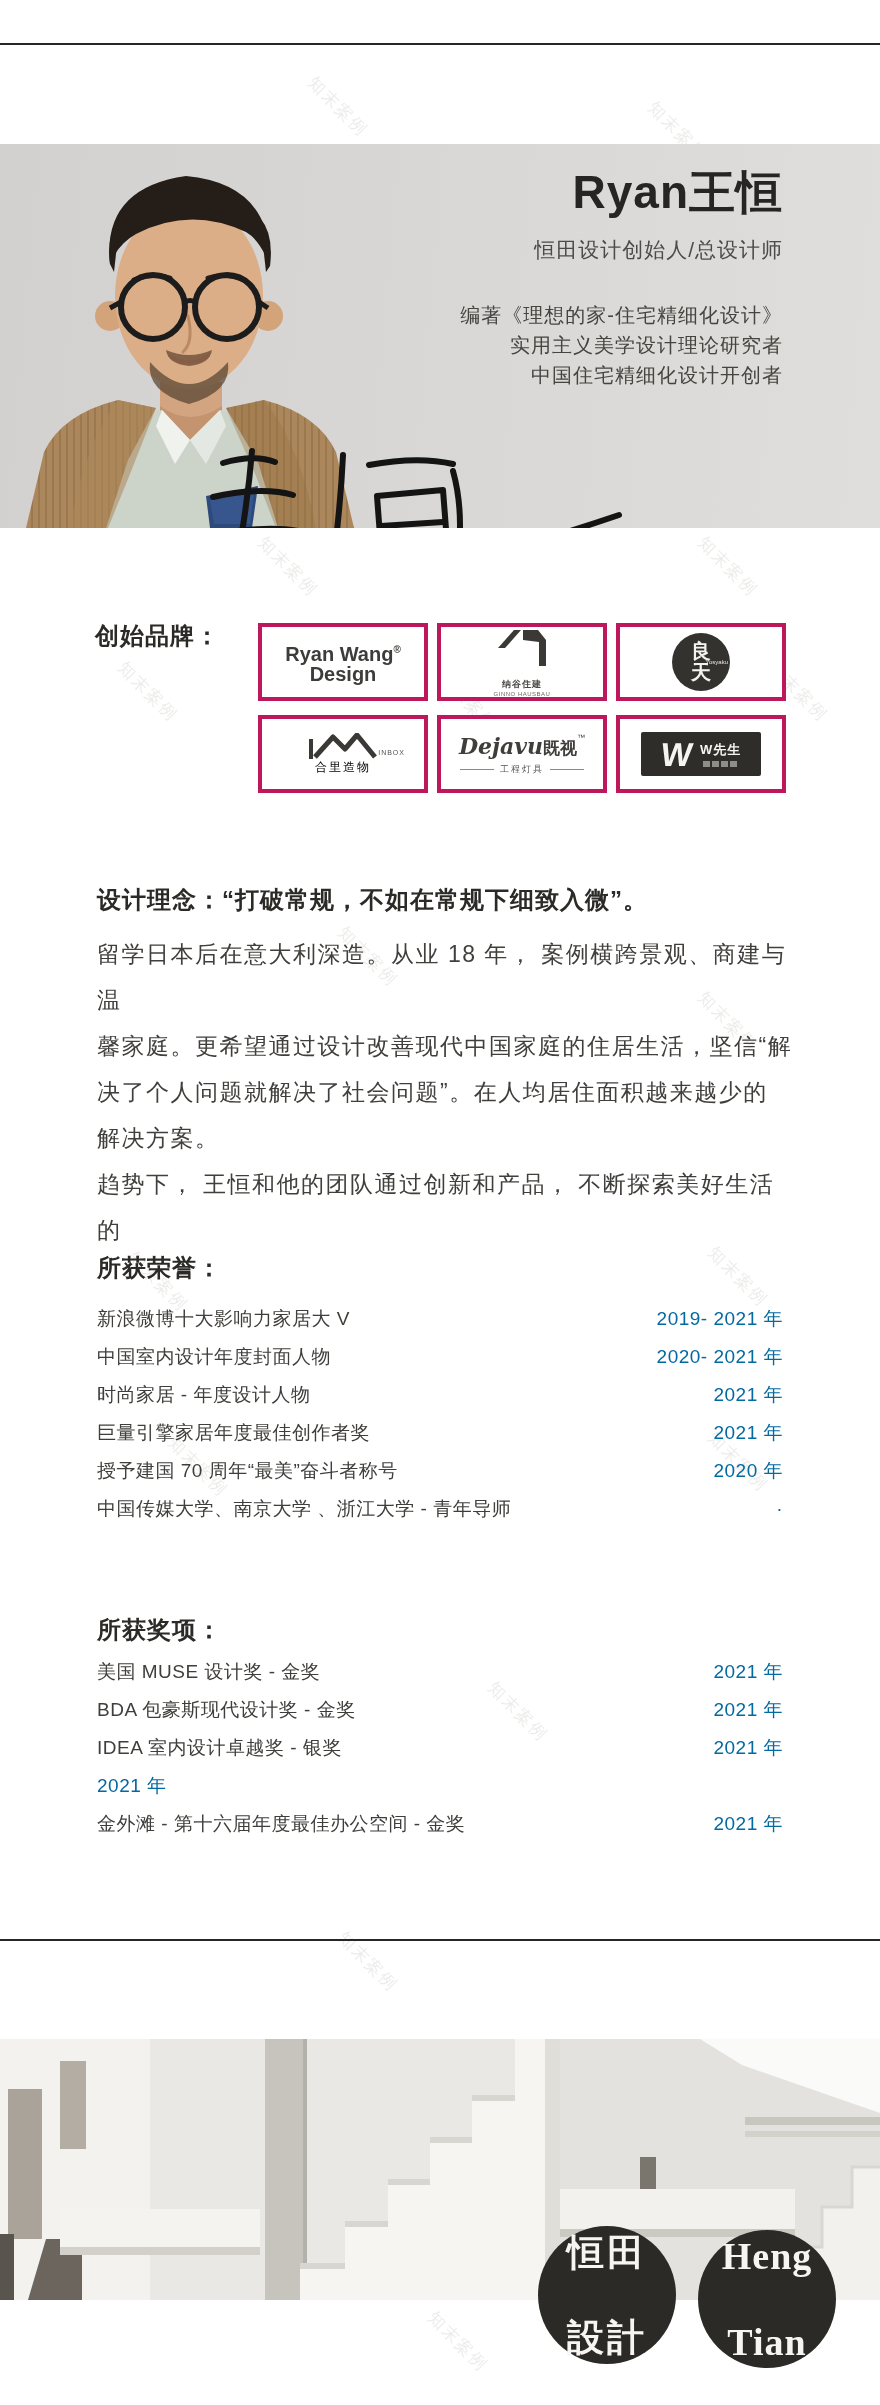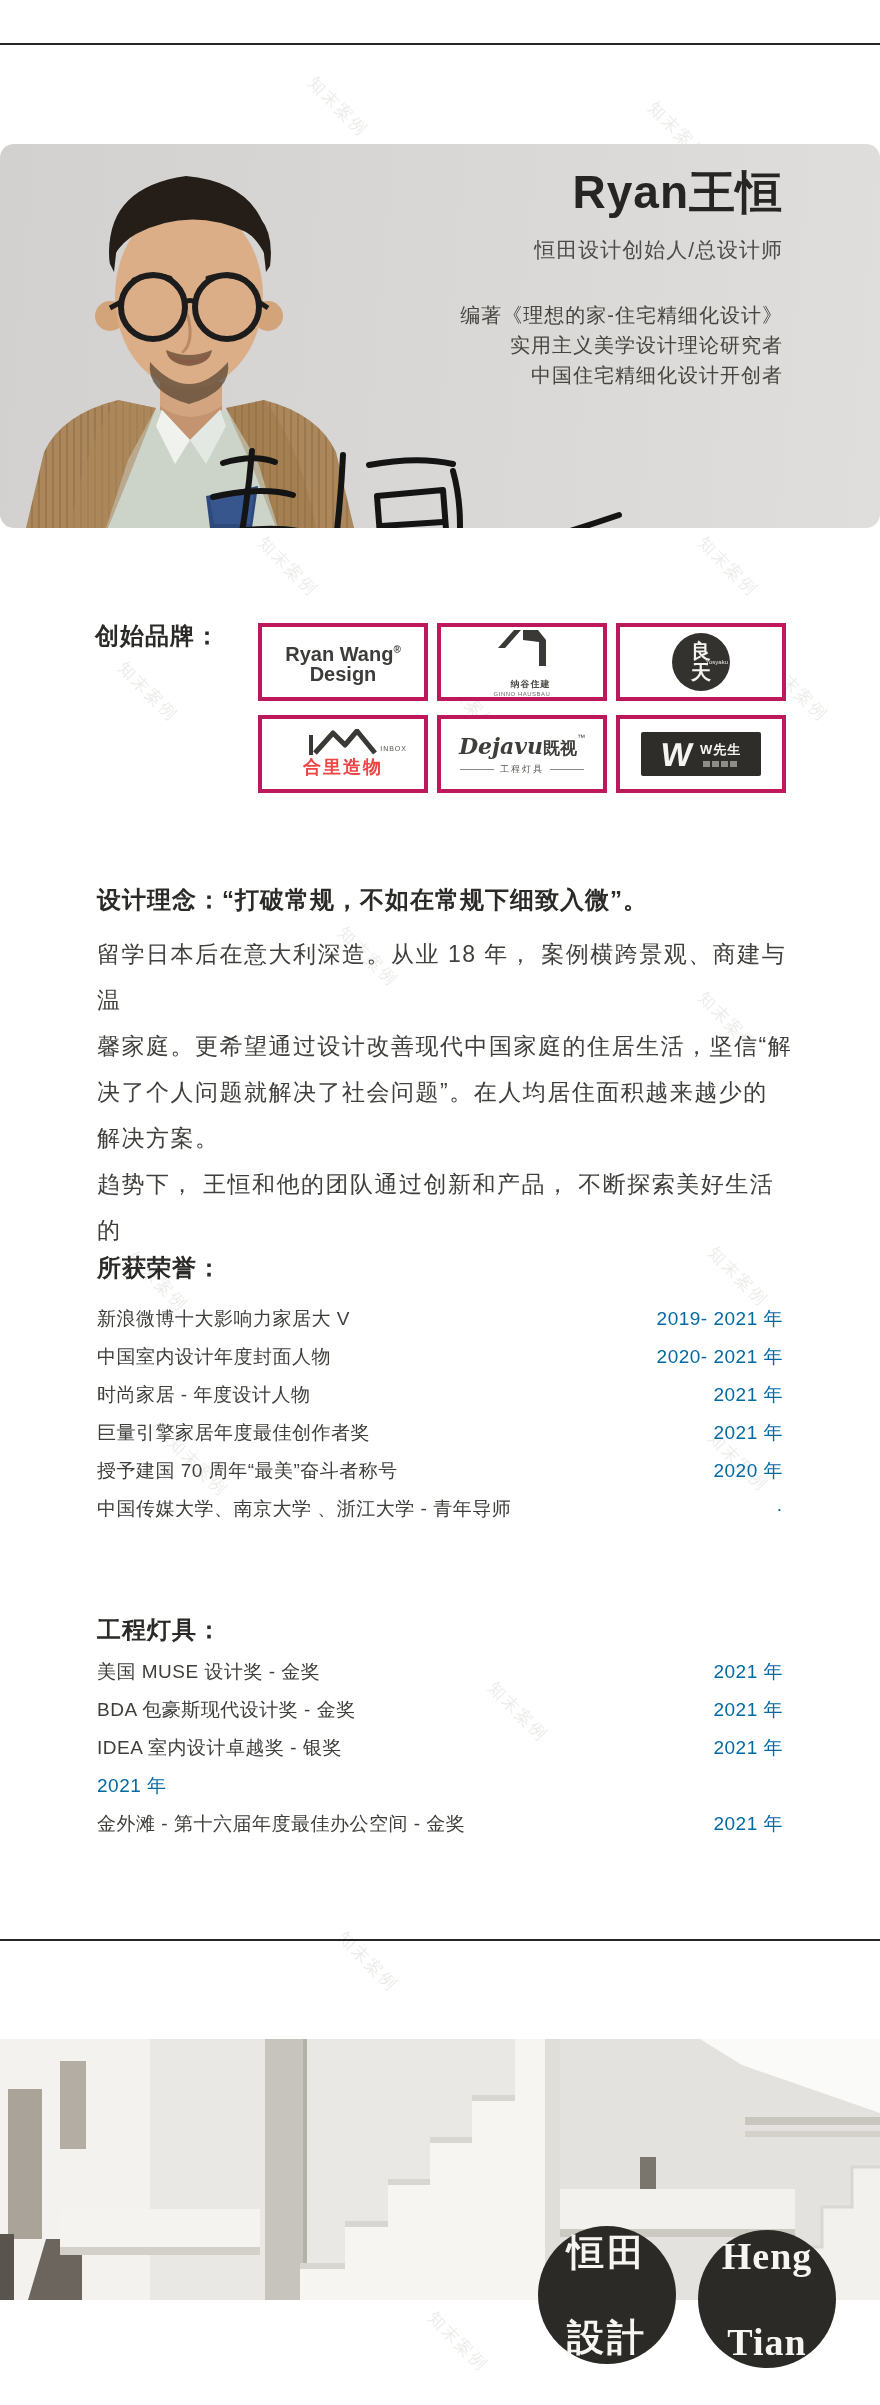--- a/index.html
+++ b/index.html
@@ -5,43 +5,43 @@
   html,body{margin:0;padding:0;background:#ffffff;}
   #page{position:relative;width:880px;height:2405px;margin:0 auto;background:#ffffff;overflow:hidden;
         font-family:"Liberation Sans","DejaVu Sans",sans-serif;color:#2f2e2b;}
   
   .wm{position:absolute;color:#8f8b83;opacity:.16;transform:rotate(45deg);
       font-size:17px;letter-spacing:2px;white-space:nowrap;pointer-events:none;}
   
   .hrule{position:absolute;left:0;width:880px;height:2px;background:#262626;}
   
   #hero{position:absolute;left:0;top:144px;width:880px;height:384px;
-        background:linear-gradient(95deg,#d2d1cf 0%,#d9d8d6 55%,#dfdedc 100%);overflow:hidden;border-radius:14px;}
+        background:linear-gradient(95deg,#d2d1cf 0%,#d9d8d6 55%,#dfdedc 100%);overflow:hidden;}
   #portrait{position:absolute;left:10px;top:0;}
   #hero-text{position:absolute;right:97px;top:24px;text-align:right;}
   .hero-name{font-size:46px;font-weight:700;color:#262523;letter-spacing:1px;line-height:48px;}
   .hero-role{margin-top:20px;font-size:21px;color:#4c4b49;letter-spacing:1px;}
   .hero-creds{margin-top:36px;font-size:20px;color:#45443f;line-height:30px;letter-spacing:1px;}
   #signature{position:absolute;left:185px;top:295px;}
   
   .sec-label{position:absolute;font-size:24px;font-weight:700;color:#2b2a27;letter-spacing:1px;}
   .box{position:absolute;width:170px;height:78px;background:#fff;border:4px solid #be185d;
        box-sizing:border-box;display:flex;align-items:center;justify-content:center;overflow:hidden;}
   .rw-logo{text-align:center;font-weight:700;color:#3d3c3a;font-size:20px;line-height:21px;}
   .rw-logo sup{font-size:10px;}
   .nagu{display:flex;flex-direction:column;align-items:center;}
-  .nagu-txt{margin-top:12px;text-align:right;color:#4a4946;}
+  .nagu-txt{margin-top:12px;text-align:center;color:#4a4946;}
   .nagu-name{font-size:9px;font-weight:700;letter-spacing:1px;display:block;}
   .nagu-sub{font-size:6px;letter-spacing:.5px;display:block;color:#6b6a67;}
   .yos-circle{width:58px;height:58px;border-radius:50%;background:#33322e;position:relative;
               display:flex;flex-direction:column;align-items:center;justify-content:center;}
   .yos-char{color:#f4f3f0;font-family:"Liberation Serif",serif;font-size:20px;line-height:21px;font-weight:700;}
   .yos-sub{position:absolute;right:2px;top:26px;color:#e8e7e3;font-size:6px;}
   .heli{position:relative;display:flex;flex-direction:column;align-items:center;}
-  .heli-name{font-size:18px;font-weight:700;color:#ef4444;letter-spacing:2px;}
+  .heli-name{font-size:12px;font-weight:400;color:#000000;letter-spacing:2px;}
   .heli-sub{position:absolute;top:16px;right:-24px;font-size:7px;color:#55544f;letter-spacing:1px;}
   .dejavu{display:flex;flex-direction:column;align-items:center;}
   .dejavu-row1{color:#3f3e3b;}
   .dj-script{font-family:"DejaVu Serif","Liberation Serif",serif;font-style:italic;font-weight:700;font-size:22px;}
   .dj-cjk{font-size:17px;font-weight:700;}
   .dj-tm{font-size:8px;vertical-align:top;}
   .dejavu-row2{margin-top:3px;display:flex;align-items:center;color:#55544f;font-size:9px;letter-spacing:2px;}
   .dj-dash{width:34px;height:1px;background:#8a8984;margin:0 6px;}
   .wsir{width:120px;height:44px;background:#2e2d2a;border-radius:2px;display:flex;align-items:center;justify-content:center;}
   .wsir-w{color:#f5f4f1;font-size:33px;font-weight:700;transform:skewX(-8deg);line-height:33px;margin-right:8px;}
@@ -262,21 +262,21 @@
     <div class="lrow">
       <span>授予建国 70 周年“最美”奋斗者称号</span>
       <span class="yr">2020 年</span>
     </div>
     <div class="lrow">
       <span>中国传媒大学、南京大学 、浙江大学 - 青年导师</span>
       <span class="yr">·</span>
     </div>
   </div>
 
-  <div class="sec-label" style="left:97px;top:1614px">工程灯具：</div>
+  <div class="sec-label" style="left:97px;top:1614px">所获奖项：</div>
   <div class="list" style="top:1653px">
     <div class="lrow">
       <span>美国 MUSE 设计奖 - 金奖</span>
       <span class="yr">2021 年</span>
     </div>
     <div class="lrow">
       <span>BDA 包豪斯现代设计奖 - 金奖</span>
       <span class="yr">2021 年</span>
     </div>
     <div class="lrow">

